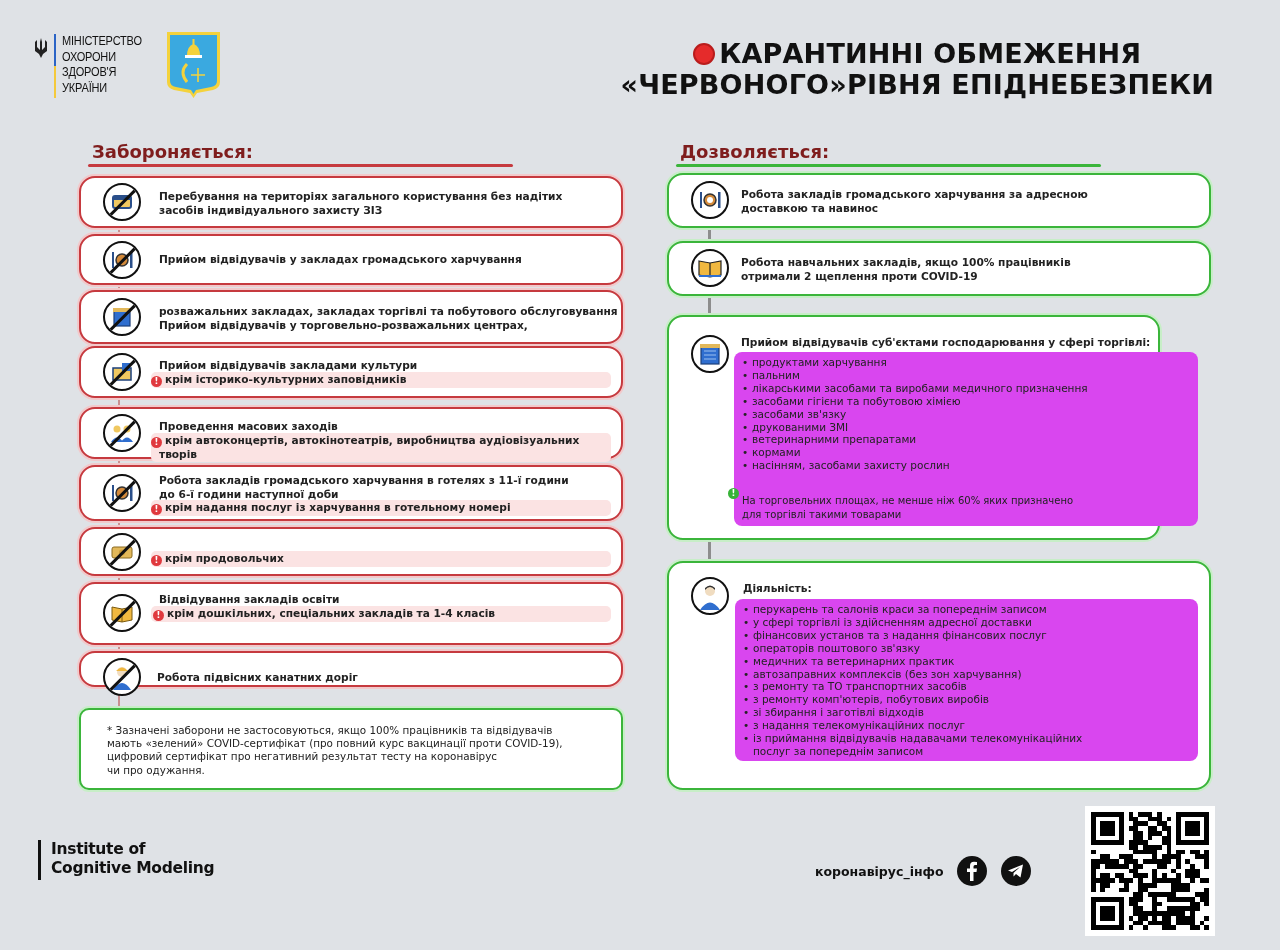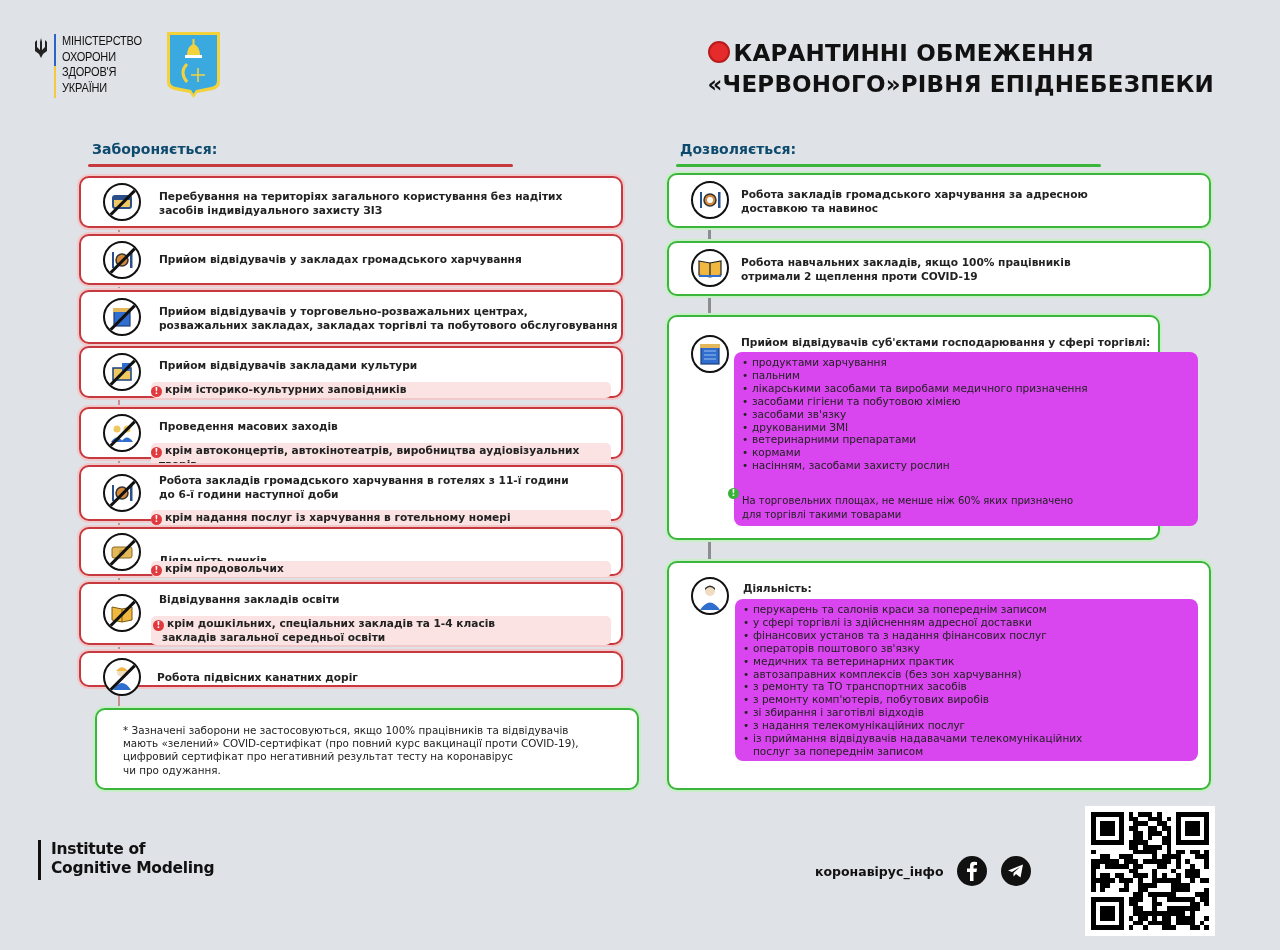--- a/index.html
+++ b/index.html
@@ -12,32 +12,32 @@
   }
   .abs { position: absolute; }
 
   
   .moh-logo { left: 34px; top: 34px; display: flex; align-items: flex-start; }
   .trident { width: 14px; height: 20px; margin-top: 4px; margin-right: 6px; }
   .moh-bar { width: 2px; height: 64px; background: linear-gradient(#2b64c6 50%, #f4c93c 50%); margin-right: 6px; }
   .moh-text { font-family: "Liberation Sans", sans-serif; font-size: 12.5px; line-height: 15.5px; font-weight: 400; letter-spacing: -0.2px; transform: scaleX(0.88); transform-origin: left top; color: #111; }
   .crest { left: 165px; top: 30px; width: 57px; height: 70px; }
 
-  .title { right: 66px; top: 38px; text-align: left; font-family: "DejaVu Sans", sans-serif; font-weight: bold; font-size: 23px; line-height: 31px; letter-spacing: 0.2px; color: #111; }
+  .title { right: 66px; top: 38px; text-align: center; font-family: "DejaVu Sans", sans-serif; font-weight: bold; font-size: 27px; line-height: 31px; letter-spacing: 0.2px; color: #111; }
   .title .dot { display: inline-block; width: 22px; height: 22px; border-radius: 50%; background: #e52b2b; border: 2px solid #b91c1c; vertical-align: -2px; margin-right: 4px; }
 
   
-  .sec-head { font-weight: bold; font-size: 14px; color: #0c4a6e; }
+  .sec-head { font-weight: bold; font-size: 18px; color: #7f1d1d; }
   .sec-line { height: 3px; border-radius: 2px; }
 
   
   .card {
     position: absolute;
     background: #fff;
-    border-radius: 10px;
+    border-radius: 16px;
     display: flex;
     align-items: flex-start;
     text-decoration: underline;
   }
   .card.red { border: 2.5px solid #c63a3f; box-shadow: 0 0 0 2px #f2c9cb; left: 79px; width: 544px; }
   .card.green { border: 2.5px solid #3bb53b; box-shadow: 0 0 0 2px #c7eec7; }
   .icon-circle {
     position: absolute; left: 22px;
     width: 38px; height: 38px; border-radius: 50%;
     border: 2.5px solid #111; background: #fff;
@@ -45,29 +45,28 @@
     overflow: hidden;
   }
   .icon-circle svg { width: 30px; height: 30px; }
   .slash { position: absolute; left: 50%; top: -4px; width: 2.5px; height: 44px; background: #111; transform: translateX(-50%) rotate(45deg); }
   .card-text { position: absolute; left: 78px; font-weight: bold; font-size: 10.6px; line-height: 13.6px; color: #222; }
   .except {
     position: absolute; left: 70px; right: 10px;
     background: #fbe3e3; border-radius: 5px;
     font-weight: bold; font-size: 10.6px; line-height: 13.2px; color: #222;
     padding: 1px 0 1px 8px;
-    margin-top: 10px;
   }
   .excl { display: inline-block; width: 11px; height: 11px; border-radius: 50%; background: #e0393e; color: #fff; font-size: 8.5px; line-height: 11px; text-align: center; font-weight: bold; margin-left: -8px; margin-right: 3px; vertical-align: -1px; }
   .excl.green { background: #38b338; }
 
   .timeline-red { position: absolute; left: 118px; width: 2px; background: #c98f8f; }
   .timeline-grey { position: absolute; left: 708px; width: 3px; background: #8d8d8d; }
 
-  .note-card { left: 79px; top: 708px; width: 544px; height: 82px; border: 2.5px solid #3bb53b; box-shadow: 0 0 0 2px #c7eec7; border-radius: 10px; background: #fff; margin-left: 16px; }
+  .note-card { left: 79px; top: 708px; width: 544px; height: 82px; border: 2.5px solid #3bb53b; box-shadow: 0 0 0 2px #c7eec7; border-radius: 10px; background: #fff; }
   .note-text { position: absolute; left: 26px; top: 14px; font-size: 10.4px; line-height: 13.2px; color: #222; }
 
   .gbox { position: absolute; background: #d946ef; border-radius: 8px; font-size: 10.5px; line-height: 12.9px; color: #222; }
   .gbox ul { list-style: none; }
   .gbox li { position: relative; padding-left: 10px; }
   .gbox li::before { content: "•"; position: absolute; left: 0; top: 0; }
   .gbox li.nob::before { content: ""; }
 
   
   .icm { left: 38px; top: 840px; display: flex; }
@@ -143,22 +142,22 @@
 
 <div class="card red" style="top:290px; height:54px;">
   <div class="icon-circle" style="top:6px;">
     <svg viewBox="0 0 30 30">
         <rect x="7" y="8" width="16" height="16" fill="#2f6ecf" stroke="#1b3f7a" stroke-width="1.2"></rect>
         <rect x="6" y="6" width="18" height="4" fill="#e2b85a"></rect>
       </svg>
     <span class="slash"></span>
   </div>
   <div class="card-text" style="top:13px;">
+    <div>розважальних закладах, закладах торгівлі та побутового обслуговування</div>
     <div>Прийом відвідувачів у торговельно-розважальних центрах,</div>
-    <div>розважальних закладах, закладах торгівлі та побутового обслуговування</div>
   </div>
 </div>
 
 <div class="card red" style="top:346px; height:52px;">
   <div class="icon-circle" style="top:5px;">
     <svg viewBox="0 0 30 30">
         <rect x="6" y="11" width="18" height="12" fill="#f0c860" stroke="#1b3f7a" stroke-width="1.5"></rect>
         <rect x="15" y="6" width="8" height="8" fill="#2f6ecf"></rect>
       </svg>
     <span class="slash"></span>
@@ -229,21 +228,20 @@
         <path d="M5 9 L15 11 L25 9 L25 22 L15 24 L5 22 Z" fill="#f0b840" stroke="#7a5a10" stroke-width="1"></path>
         <line x1="15" y1="11" x2="15" y2="24" stroke="#7a5a10" stroke-width="1"></line>
       </svg>
     <span class="slash"></span>
   </div>
   <div class="card-text" style="top:9px;">
     <div>Відвідування закладів освіти</div>
   </div>
   <div class="except" style="top:22px; padding-left:10px;">
     <div><span class="excl">!</span><span>крім дошкільних, спеціальних закладів та 1-4 класів</span></div>
-    <div style="padding-left:1px;">закладів загальної середньої освіти</div>
   </div>
 </div>
 
 <div class="card red" style="top:651px; height:36px;">
   <div class="icon-circle" style="top:5px;">
     <svg viewBox="0 0 30 30">
         <circle cx="15" cy="10" r="5" fill="#f0dcc0"></circle>
         <path d="M9 9 Q15 2 21 9 Z" fill="#f0b840"></path>
         <path d="M6 28 Q15 14 24 28 Z" fill="#2f6ecf"></path>
       </svg>

